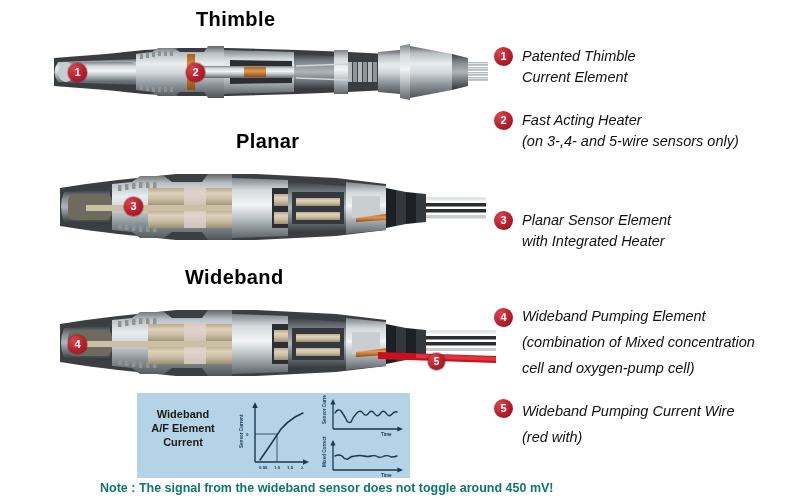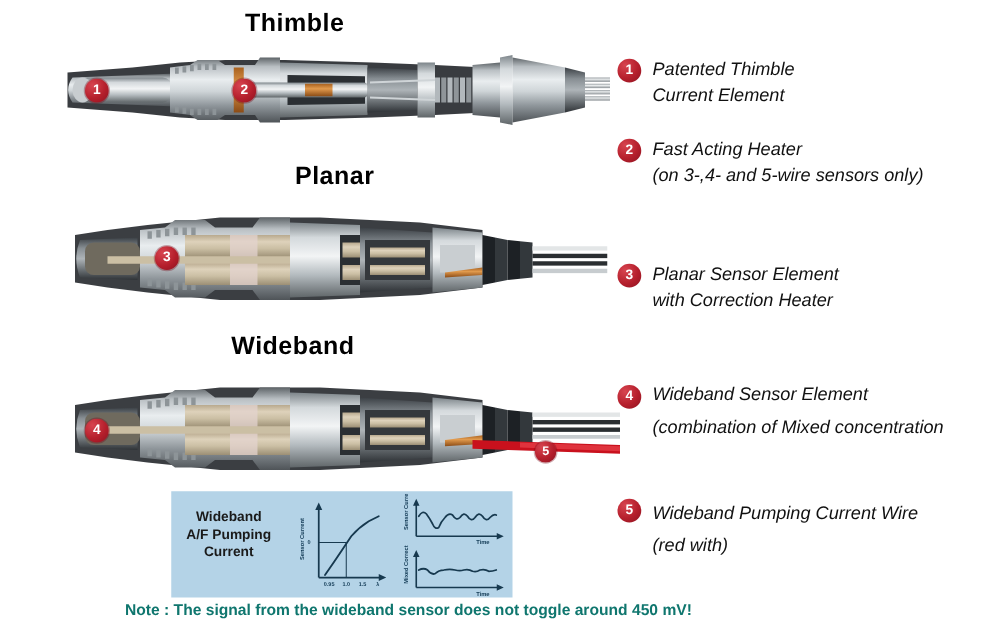--- a/index.html
+++ b/index.html
@@ -419,47 +419,48 @@
       <div class="legend-text">
         <span class="ln">Fast Acting Heater</span>
         <span class="ln">(on 3-,4- and 5-wire sensors only)</span>
       </div>
     </div>
 
     <div class="legend-item" id="li-3">
       <div class="legend-badge">3</div>
       <div class="legend-text">
         <span class="ln">Planar Sensor Element</span>
-        <span class="ln">with Correction Heater</span>
+        <span class="ln">with Integrated Heater</span>
       </div>
     </div>
 
     <div class="legend-item" id="li-4">
       <div class="legend-badge">4</div>
       <div class="legend-text loose">
-        <span class="ln">Wideband Sensor Element</span>
+        <span class="ln">Wideband Pumping Element</span>
         <span class="ln">(combination of Mixed concentration</span>
+        <span class="ln">cell and oxygen-pump cell)</span>
       </div>
     </div>
 
     <div class="legend-item" id="li-5">
       <div class="legend-badge">5</div>
       <div class="legend-text loose">
         <span class="ln">Wideband Pumping Current Wire</span>
         <span class="ln">(red with)</span>
       </div>
     </div>
 
   </div>
 
   <div id="inset">
 
     <div id="inset-label">
       <span class="ln">Wideband</span>
-      <span class="ln">A/F Pumping</span>
+      <span class="ln">A/F Element</span>
       <span class="ln">Current</span>
     </div>
 
     <div class="mini-chart" id="chart-lambda">
       <svg viewBox="0 0 84 80" preserveAspectRatio="none">
 
         <line x1="26" y1="66" x2="26" y2="10" stroke="#17394f" stroke-width="1.4"></line>
         <path d="M26 6 L23.2 12 L28.8 12 Z" fill="#17394f"></path>
 
         <line x1="26" y1="66" x2="76" y2="66" stroke="#17394f" stroke-width="1.4"></line>

